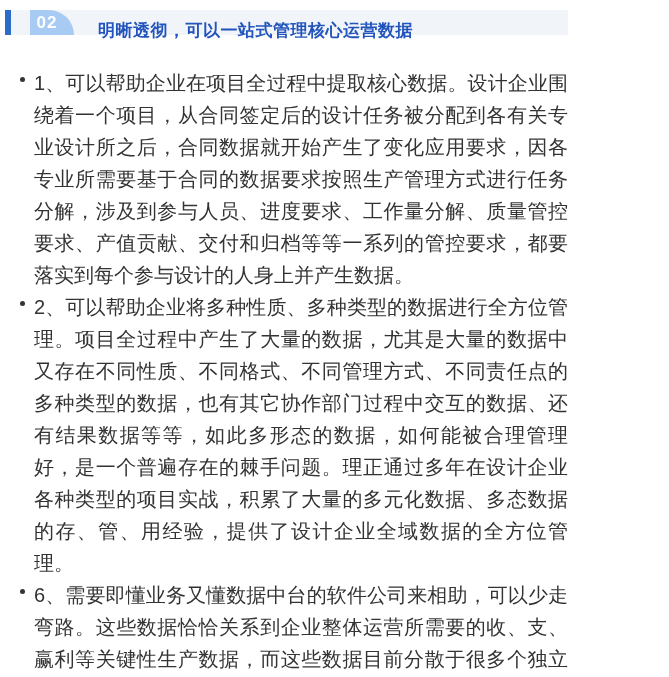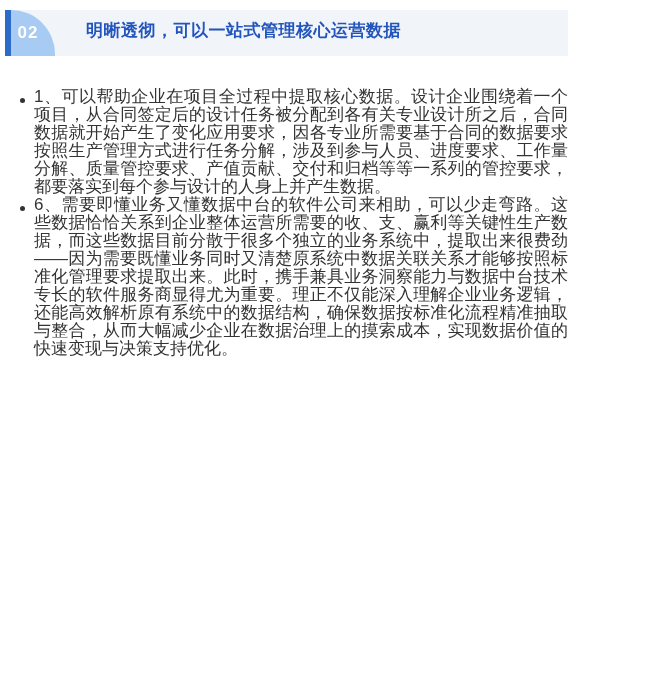--- a/index.html
+++ b/index.html
@@ -11,22 +11,23 @@
   }
   .page {
     width: 563px;
     margin-left: 5px;
     padding-top: 10px;
   }
   
   .section-header {
     display: flex;
     align-items: stretch;
-    height: 46px;
+    height: 25px;
     background: var(--bar-bg, #f1f4f9);
+    gap: 19px;
   }
   .accent-bar {
     flex: none;
     width: 6px;
     background: var(--accent, #2a6cc8);
   }
   .section-badge {
     flex: none;
     width: 44px;
     background: var(--badge-bg, #a8cbf4);
@@ -40,35 +41,35 @@
     font-weight: bold;
     font-size: 17px;
     padding-right: 10px;
     letter-spacing: 1px;
   }
   .section-title {
     color: var(--title-color, #2254bd);
     font-size: 17px;
     font-weight: bold;
     line-height: 42px;
-    margin-left: 31px;
+    margin-left: 5px;
     letter-spacing: 0.5px;
     white-space: nowrap;
   }
   
   .content-list {
     list-style: none;
     margin-top: 32px;
     padding-left: 15px;
   }
   .content-item {
     position: relative;
     padding-left: 14px;
-    font-size: 17px;
-    line-height: 18px;
+    font-size: 20px;
+    line-height: 32px;
     color: var(--body-text, #333333);
     text-align: justify;
     text-justify: inter-ideograph;
   }
   .bullet-dot {
     position: absolute;
     left: 0;
     top: 10px;
     width: 5px;
     height: 5px;
@@ -89,17 +90,21 @@
     <h2 class="section-title">明晰透彻，可以一站式管理核心运营数据</h2>
   </header>
 
   <ul class="content-list">
     <li class="content-item">
       <span class="bullet-dot"></span>
       <span class="item-text">1、可以帮助企业在项目全过程中提取核心数据。设计企业围绕着一个项目，从合同签定后的设计任务被分配到各有关专业设计所之后，合同数据就开始产生了变化应用要求，因各专业所需要基于合同的数据要求按照生产管理方式进行任务分解，涉及到参与人员、进度要求、工作量分解、质量管控要求、产值贡献、交付和归档等等一系列的管控要求，都要落实到每个参与设计的人身上并产生数据。</span>
     </li>
     <li class="content-item">
       <span class="bullet-dot"></span>
+      <span class="item-text">2、可以帮助企业将多种性质、多种类型的数据进行全方位管理。项目全过程中产生了大量的数据，尤其是大量的数据中又存在不同性质、不同格式、不同管理方式、不同责任点的多种类型的数据，也有其它协作部门过程中交互的数据、还有结果数据等等，如此多形态的数据，如何能被合理管理好，是一个普遍存在的棘手问题。理正通过多年在设计企业各种类型的项目实战，积累了大量的多元化数据、多态数据的存、管、用经验，提供了设计企业全域数据的全方位管理。</span>
+    </li>
+    <li class="content-item">
+      <span class="bullet-dot"></span>
       <span class="item-text">6、需要即懂业务又懂数据中台的软件公司来相助，可以少走弯路。这些数据恰恰关系到企业整体运营所需要的收、支、赢利等关键性生产数据，而这些数据目前分散于很多个独立的业务系统中，提取出来很费劲——因为需要既懂业务同时又清楚原系统中数据关联关系才能够按照标准化管理要求提取出来。此时，携手兼具业务洞察能力与数据中台技术专长的软件服务商显得尤为重要。理正不仅能深入理解企业业务逻辑，还能高效解析原有系统中的数据结构，确保数据按标准化流程精准抽取与整合，从而大幅减少企业在数据治理上的摸索成本，实现数据价值的快速变现与决策支持优化。</span>
     </li>
   </ul>
 
 </div>
 
 </body></html>

